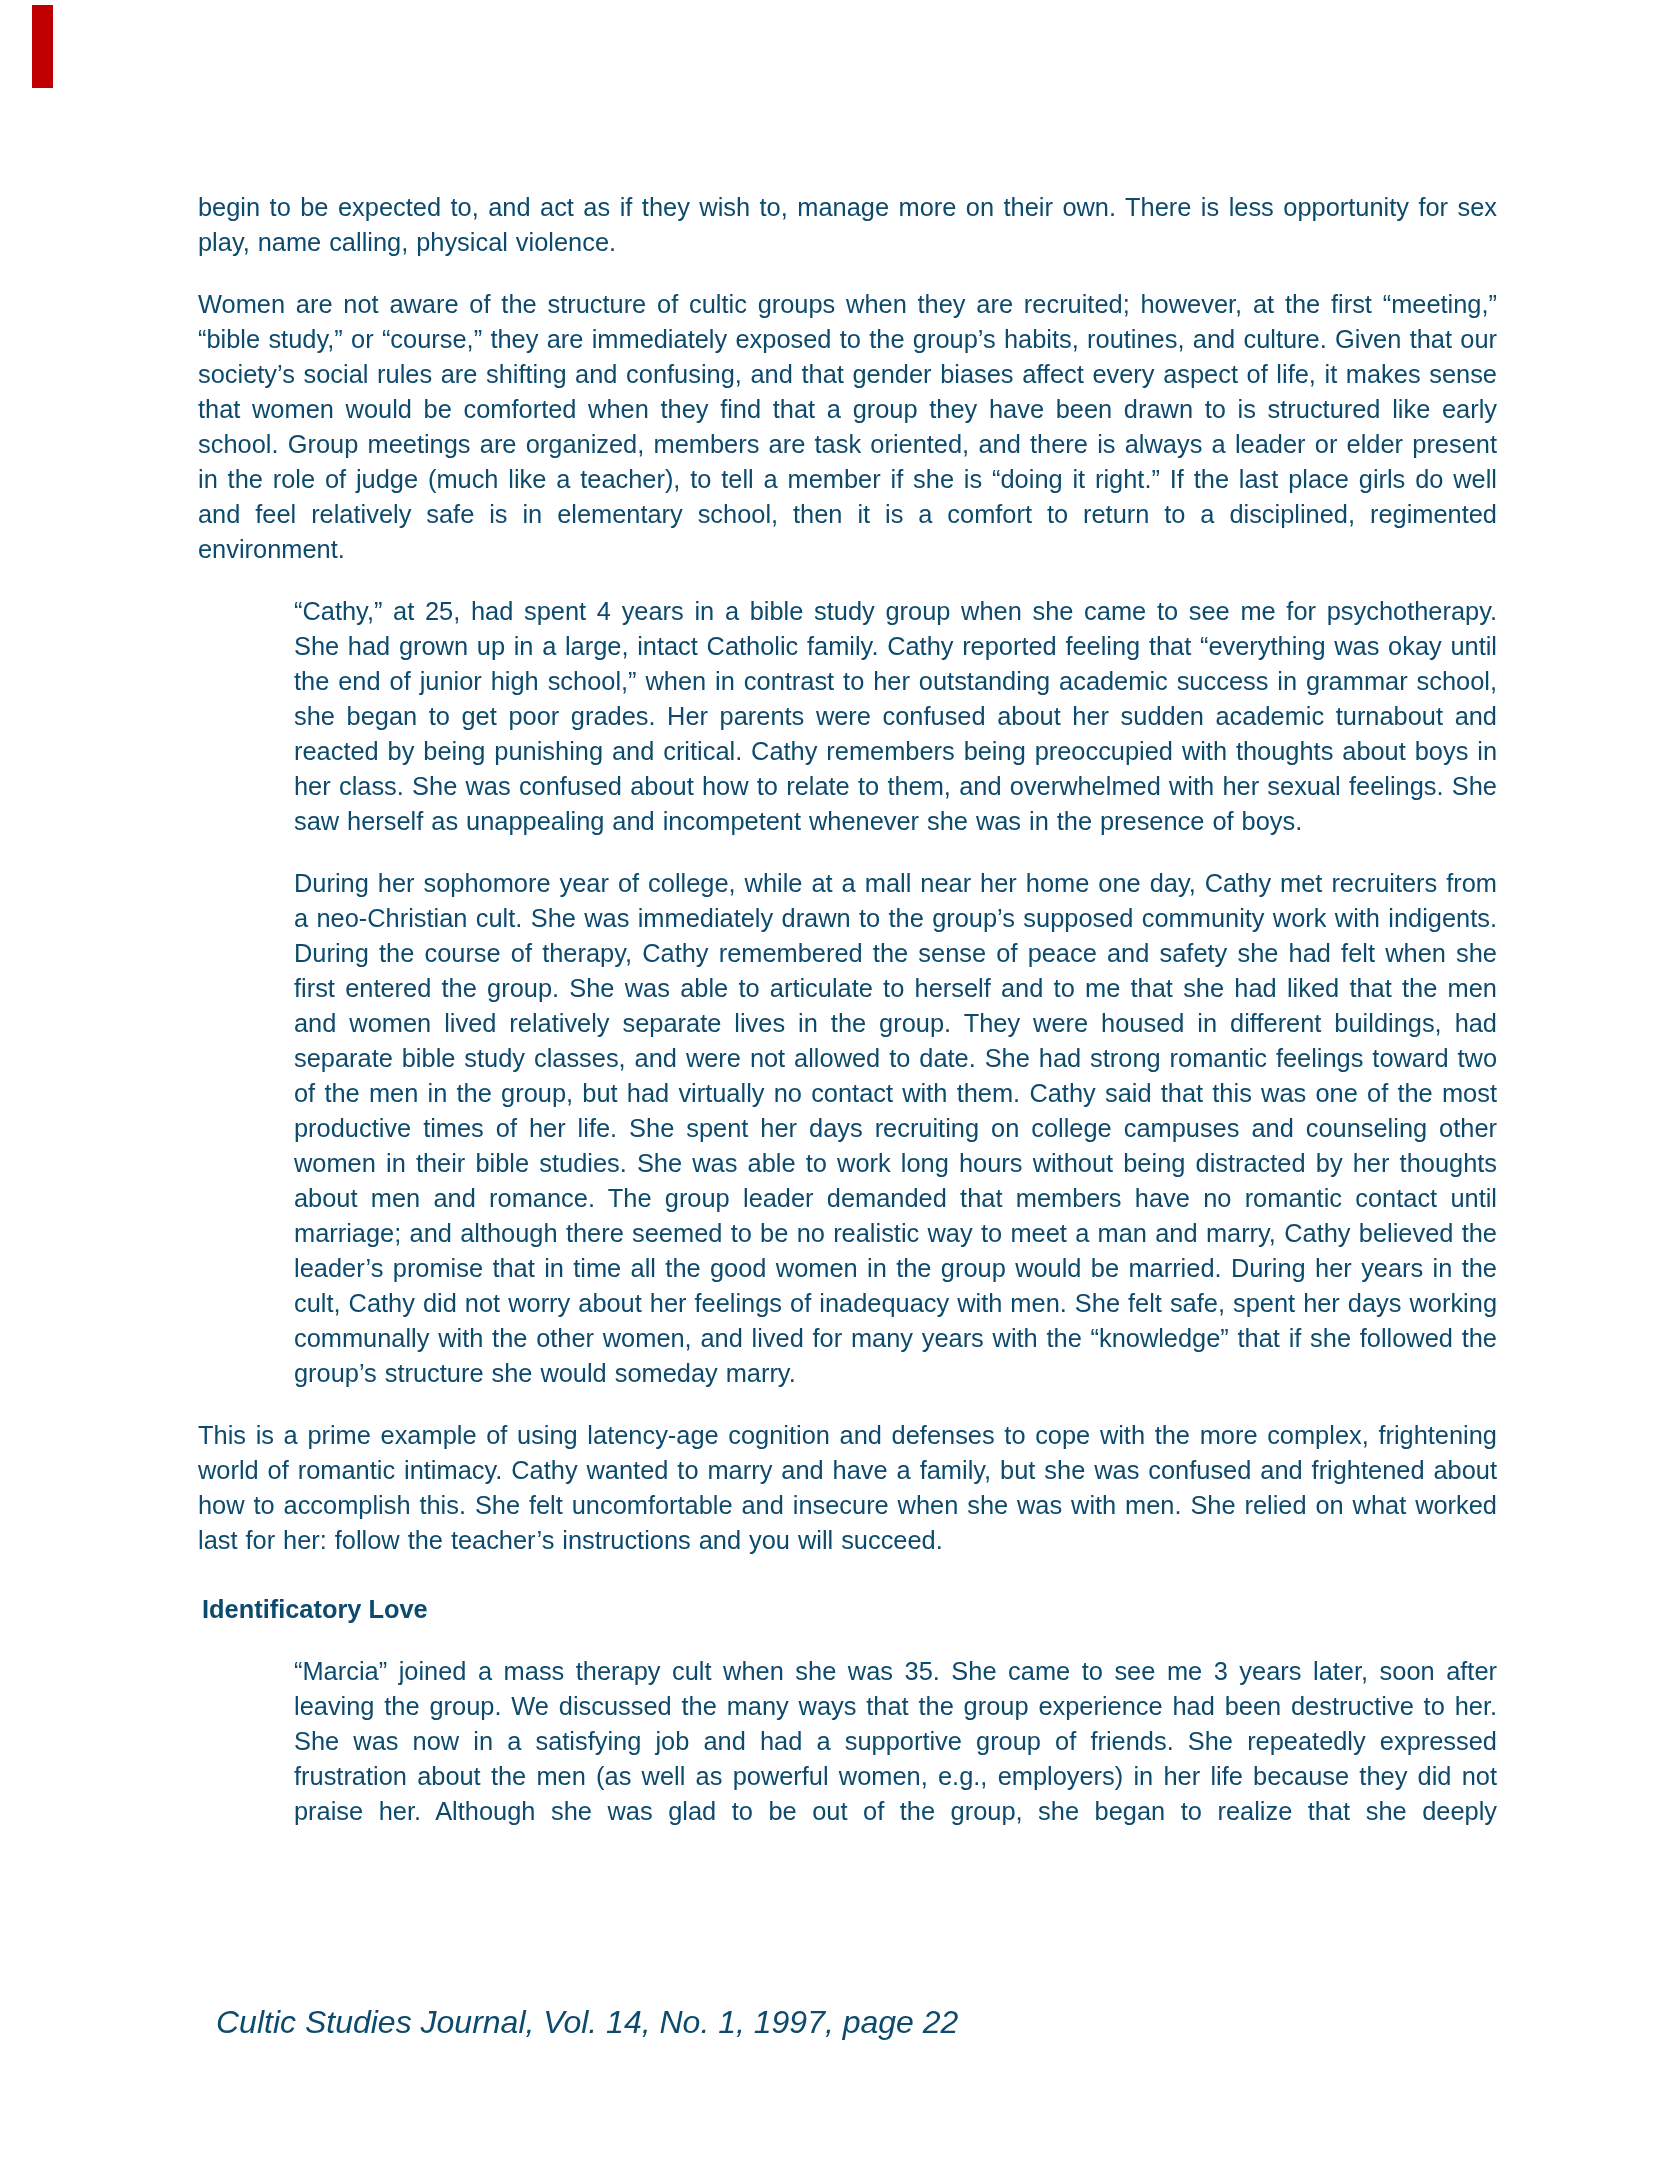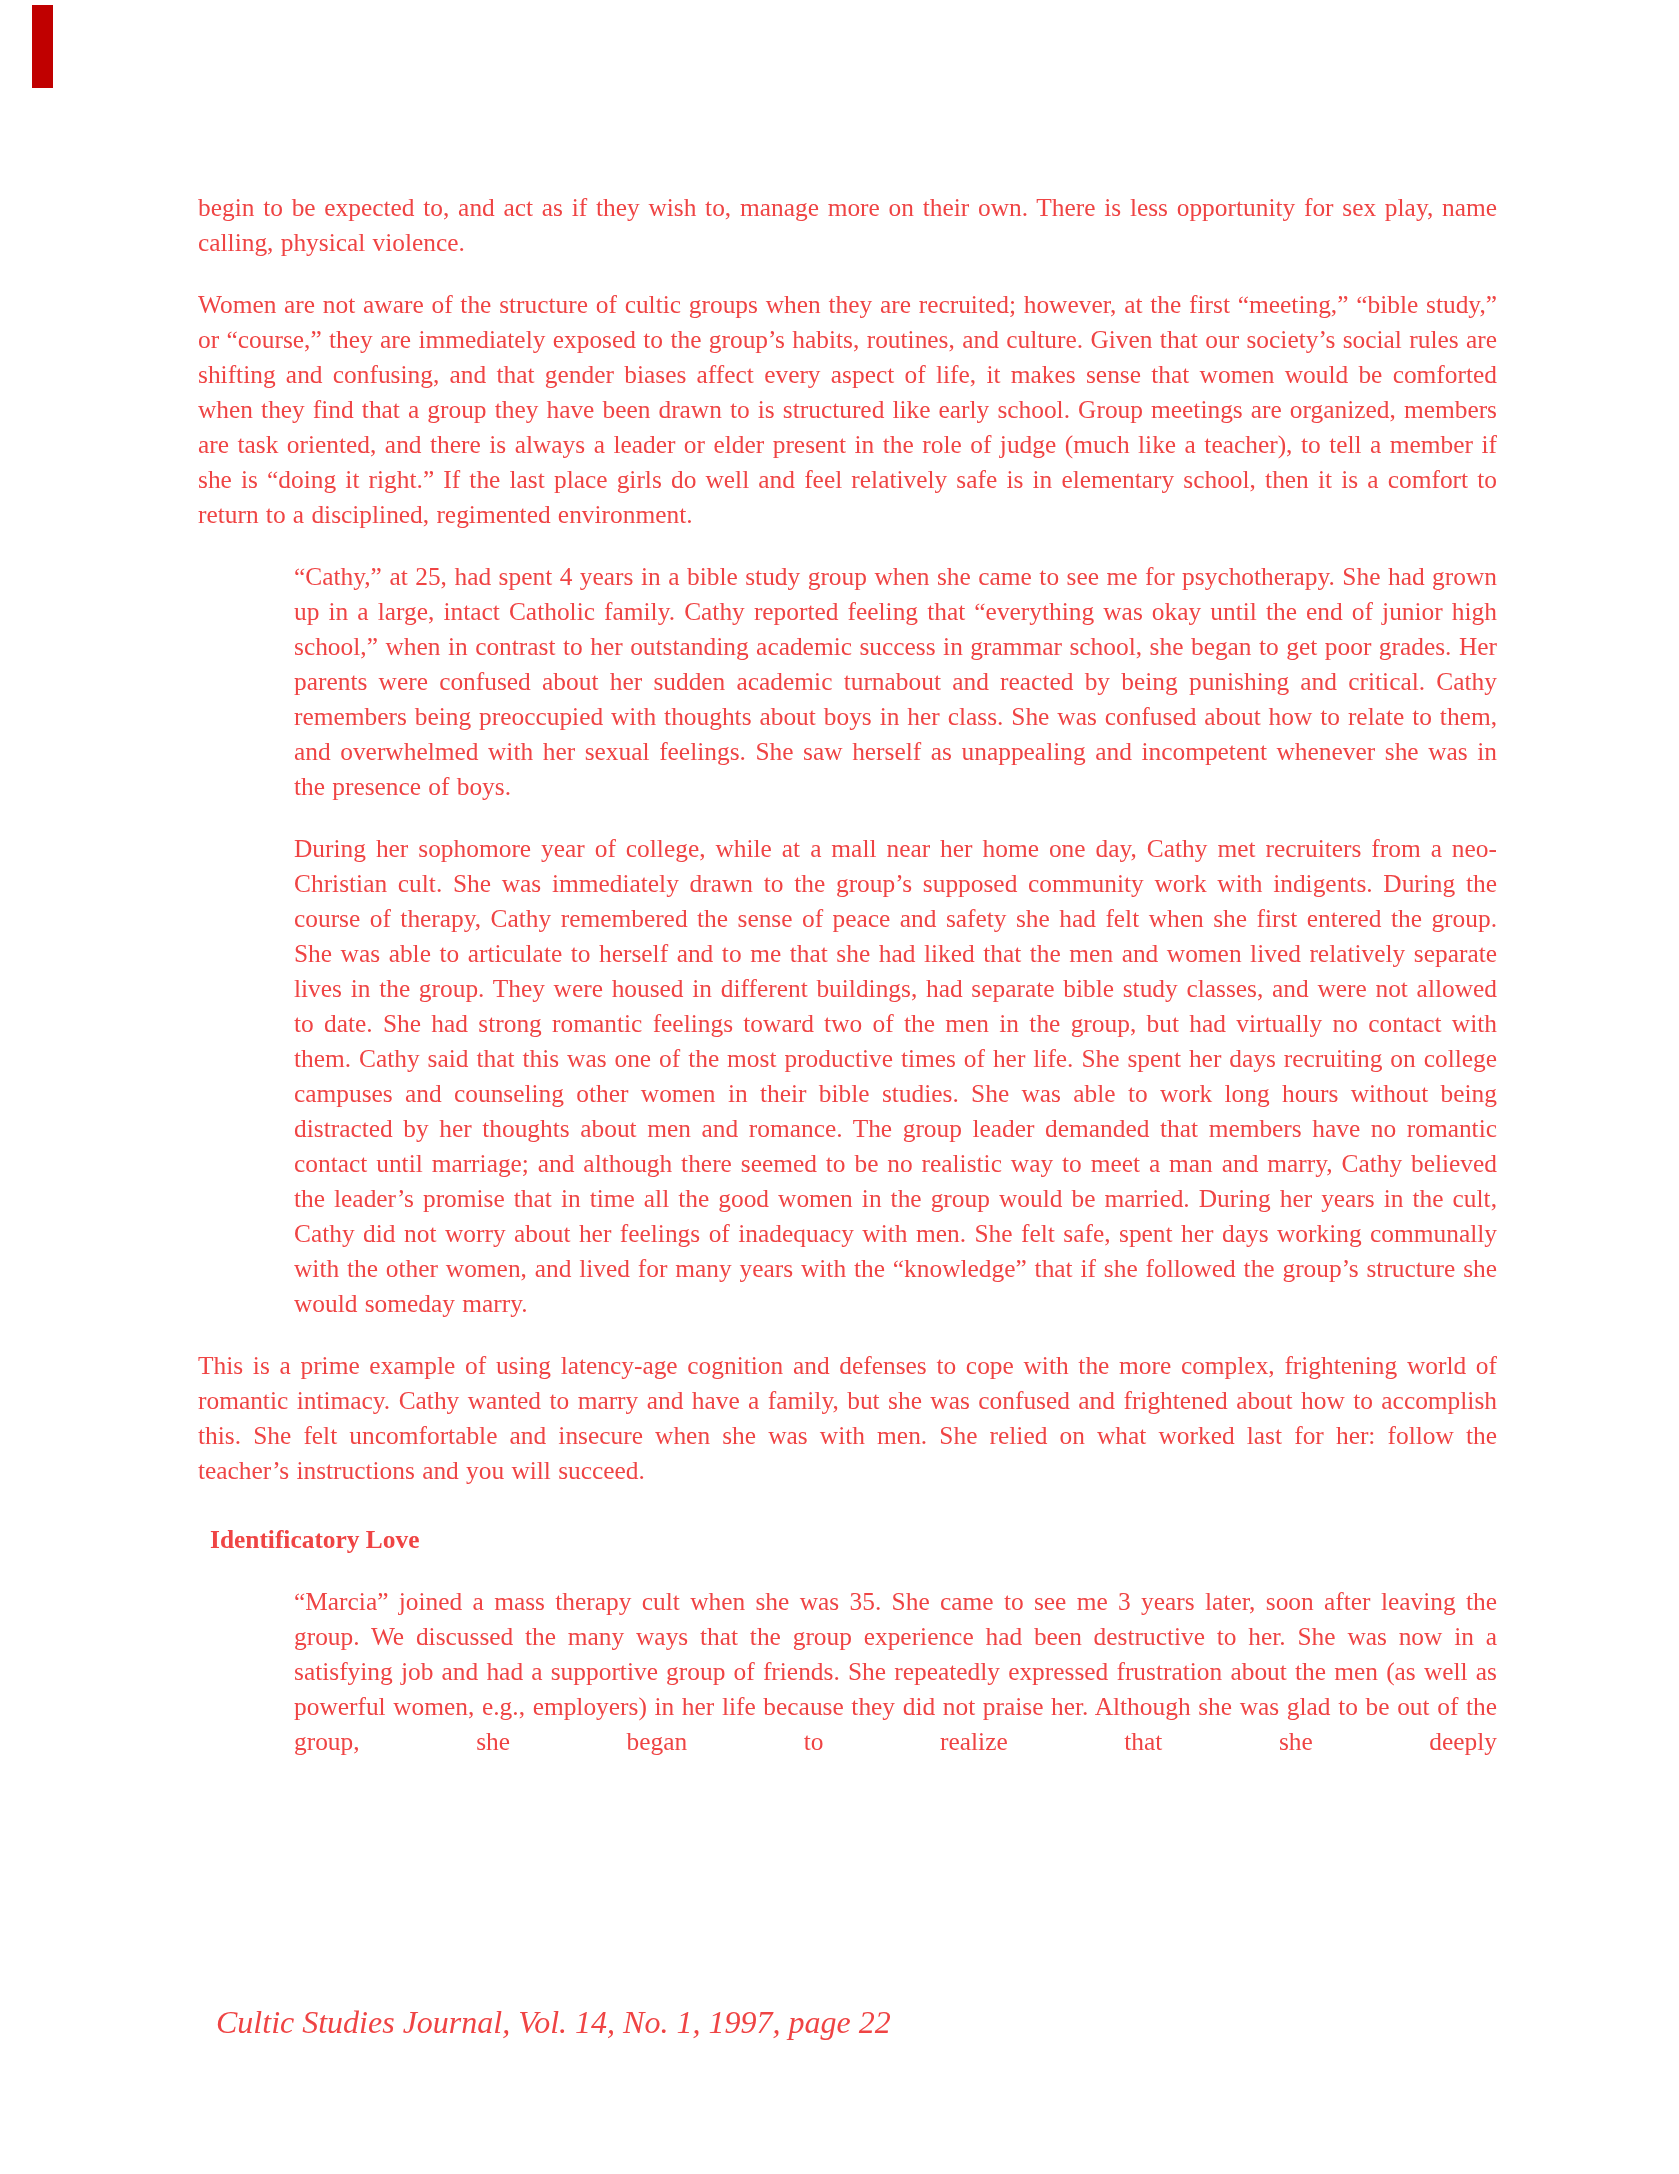--- a/index.html
+++ b/index.html
@@ -1,22 +1,22 @@
 <!DOCTYPE html>
 <html style="font-size:15px"><head>
 <meta charset="utf-8">
 <style>
   html, body { margin: 0; padding: 0; background: #ffffff; }
   .page {
     position: relative;
     width: 1680px;
     height: 2174px;
     background: #ffffff;
-    font-family: Liberation Serif, serif;
-    color: #ef4444;
+    font-family: Liberation Sans, sans-serif;
+    color: #0c4a6e;
     overflow: hidden;
   }
   .red-marker {
     position: absolute;
     left: 32px;
     top: 4.7px;
     width: 21px;
     height: 83px;
     background: #c00000;
   }
@@ -36,21 +36,21 @@
   .quote {
     margin-left: 96px;
   }
   .justify-last {
     text-align-last: justify;
   }
   .heading {
     font-size: 25.4px;
     line-height: 35px;
     font-weight: bold;
-    margin: 34px 0 27px 12px;
+    margin: 34px 0 27px 4px;
   }
   .footer-citation {
     position: absolute;
     left: 216px;
     top: 2006px;
     width: 1299px;
     text-align: left;
     font-style: italic;
     font-size: 32px;
     line-height: 32px;

